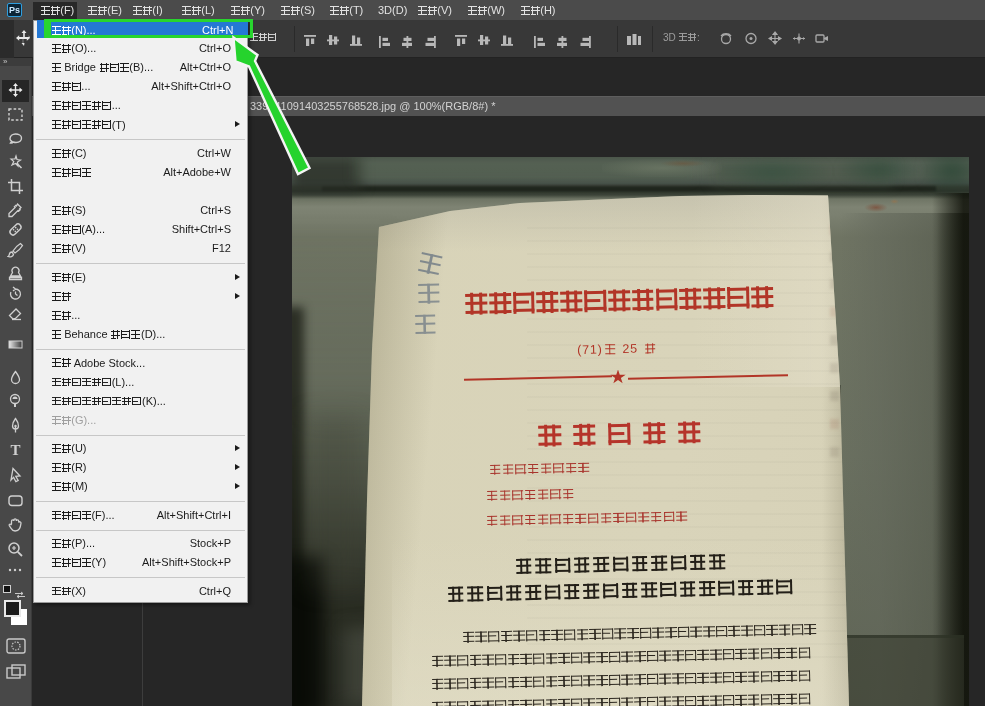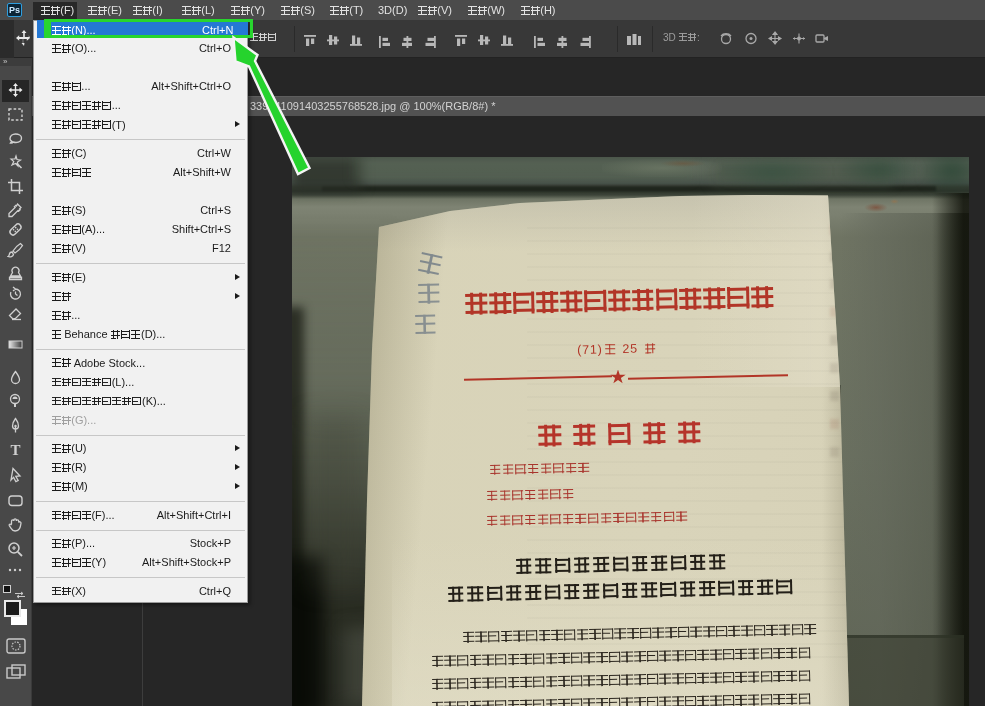--- a/index.html
+++ b/index.html
@@ -408,38 +408,42 @@
       </svg></div>
   </div><div id="menu" class="abs">
     <div id="hi">
       <span class="lb"><i class="g"></i><i class="g"></i>(N)...</span>
       <span class="sc">Ctrl+N</span>
     </div>
     <div class="mi" style="top:18.65px">
       <span class="lb"><i class="g"></i><i class="g"></i>(O)...</span>
       <span class="sc">Ctrl+O</span>
     </div>
+    <div class="mi" style="top:37.75px">
+      <span class="lb"><i class="g"></i> Bridge <i class="g"></i><i class="g"></i><i class="g"></i>(B)...</span>
+      <span class="sc">Alt+Ctrl+O</span>
+    </div>
     <div class="mi" style="top:56.85px">
       <span class="lb"><i class="g"></i><i class="g"></i><i class="g"></i>...</span>
       <span class="sc">Alt+Shift+Ctrl+O</span>
     </div>
     <div class="mi" style="top:75.95px">
       <span class="lb"><i class="g"></i><i class="g"></i><i class="g"></i><i class="g"></i><i class="g"></i><i class="g"></i>...</span>
     </div>
     <div class="mi" style="top:95.05px">
       <span class="lb"><i class="g"></i><i class="g"></i><i class="g"></i><i class="g"></i><i class="g"></i><i class="g"></i>(T)</span>
       <b class="sub"></b>
     </div>
     <div class="mi" style="top:123.45px">
       <span class="lb"><i class="g"></i><i class="g"></i>(C)</span>
       <span class="sc">Ctrl+W</span>
     </div>
     <div class="mi" style="top:142.55px">
       <span class="lb"><i class="g"></i><i class="g"></i><i class="g"></i><i class="g"></i></span>
-      <span class="sc">Alt+Shift+W</span>
+      <span class="sc">Alt+Adobe+W</span>
     </div>
     <div class="mi" style="top:180.75px">
       <span class="lb"><i class="g"></i><i class="g"></i>(S)</span>
       <span class="sc">Ctrl+S</span>
     </div>
     <div class="mi" style="top:199.85px">
       <span class="lb"><i class="g"></i><i class="g"></i><i class="g"></i>(A)...</span>
       <span class="sc">Shift+Ctrl+S</span>
     </div>
     <div class="mi" style="top:218.95px">

